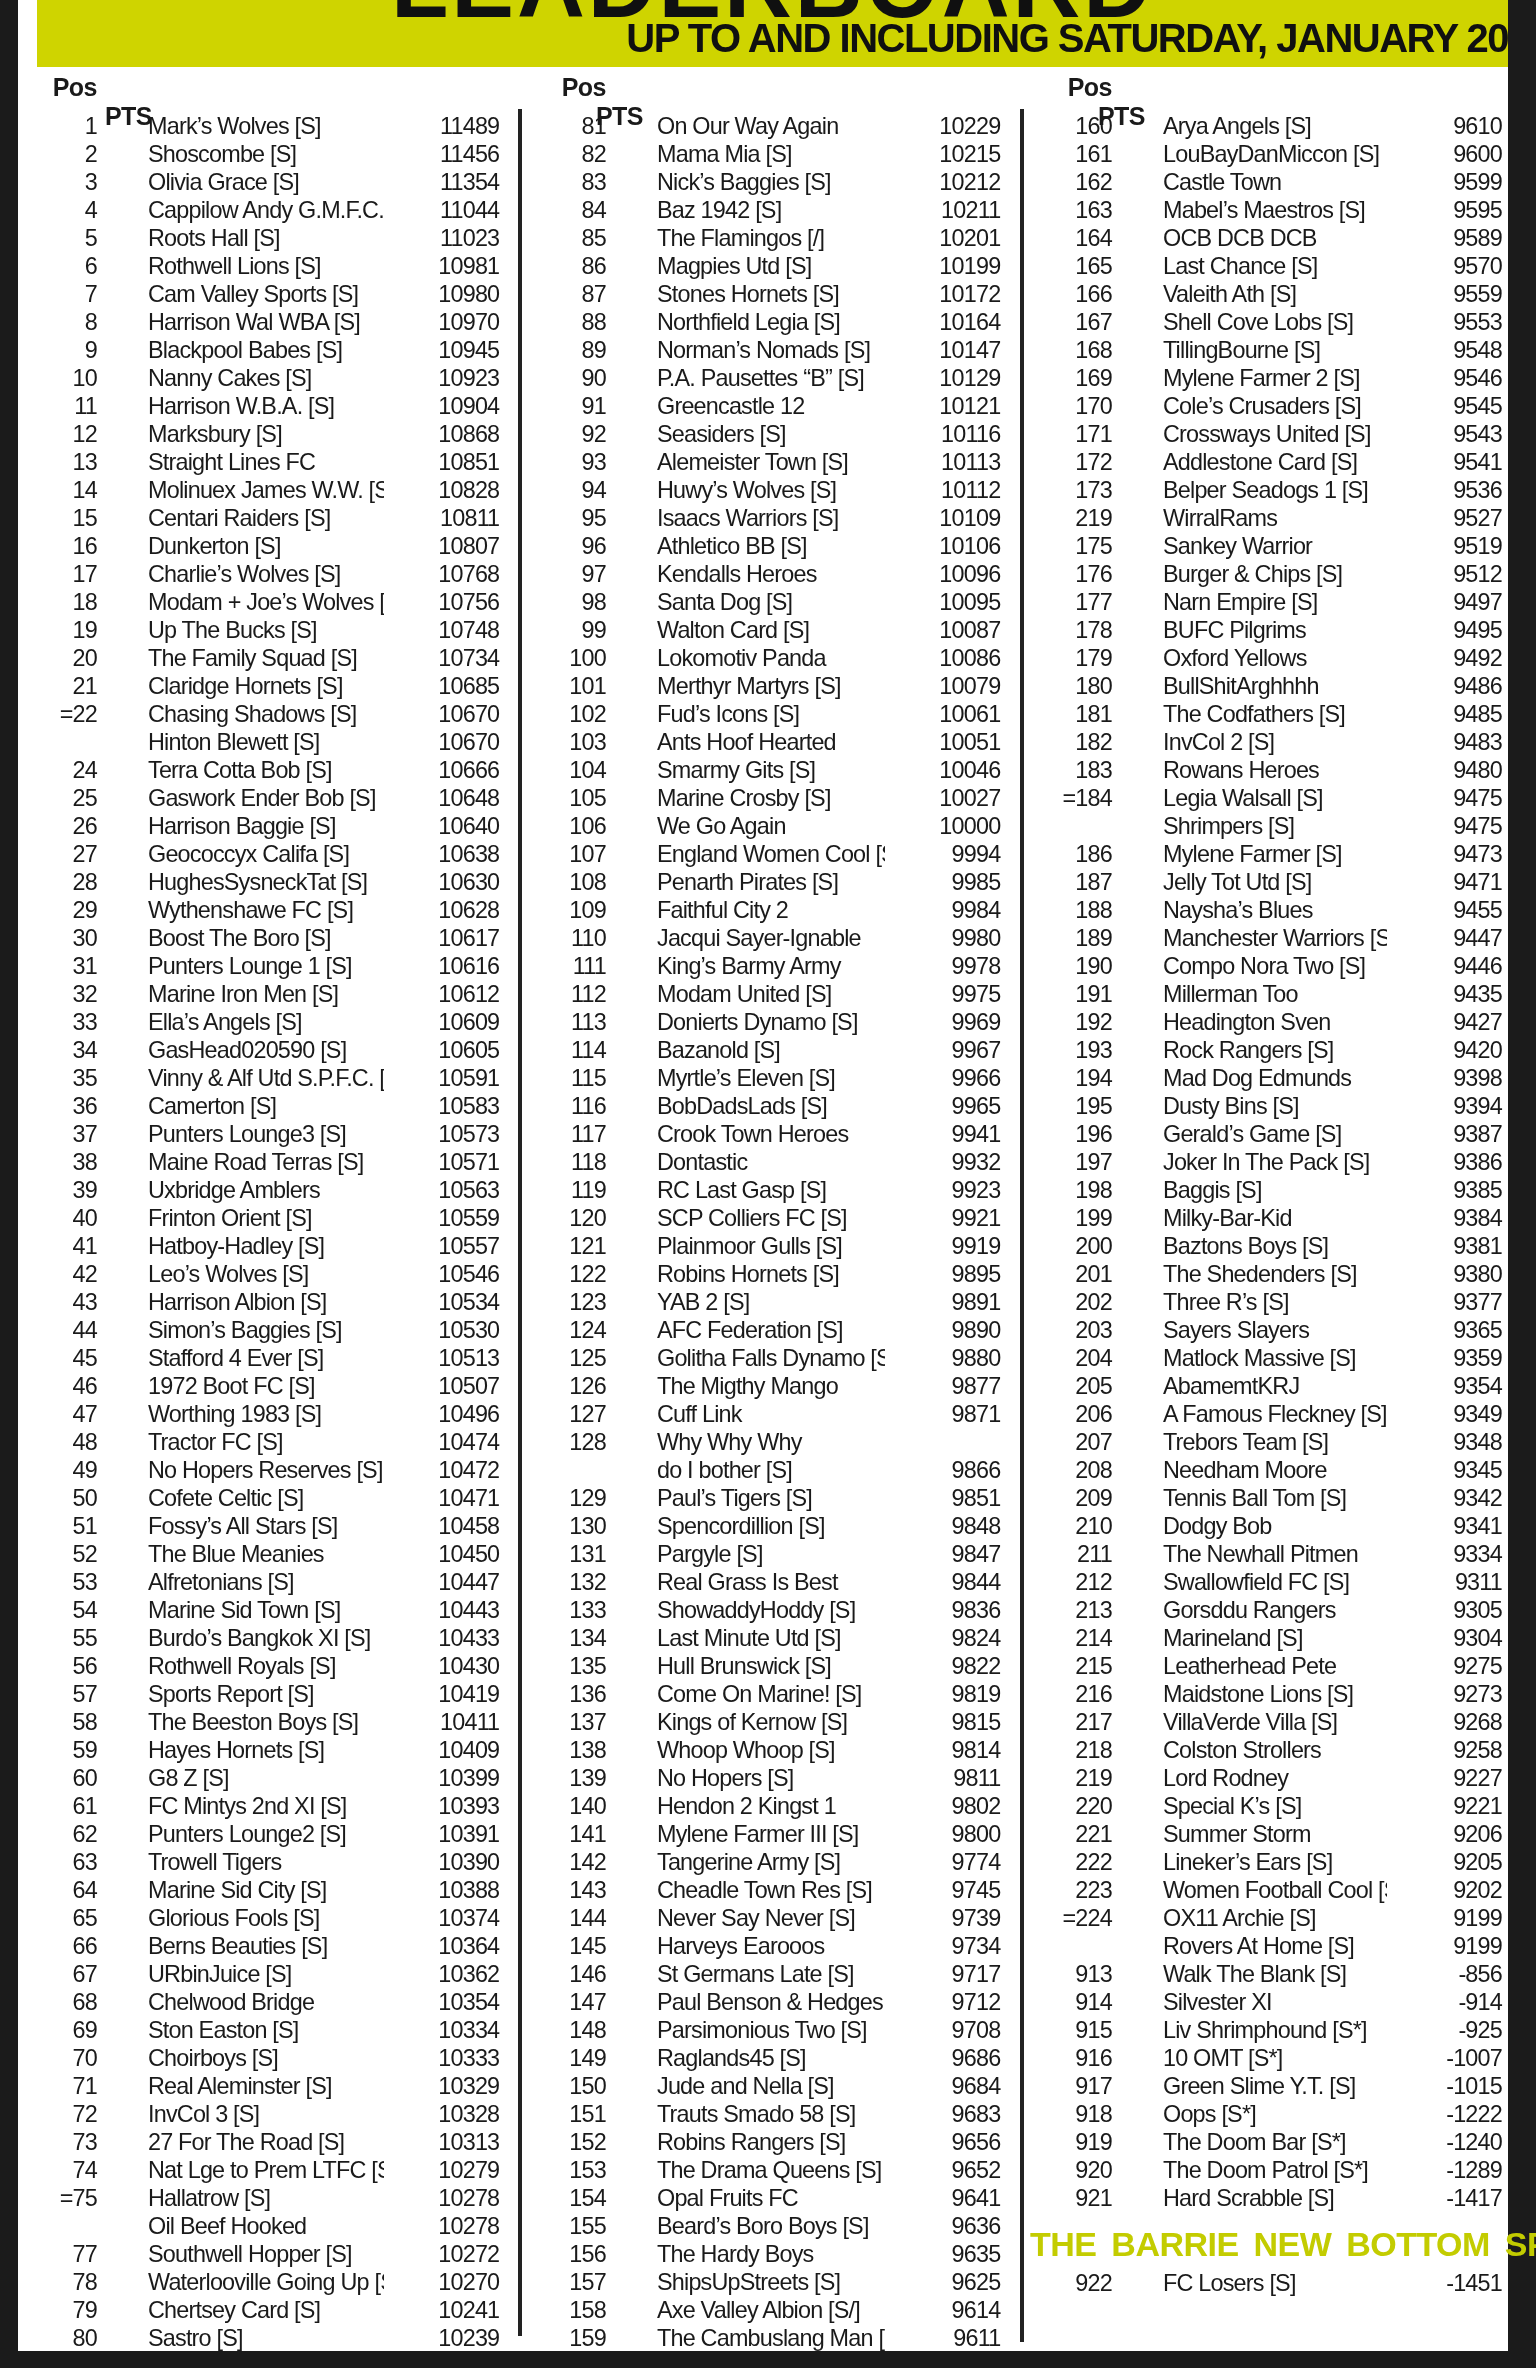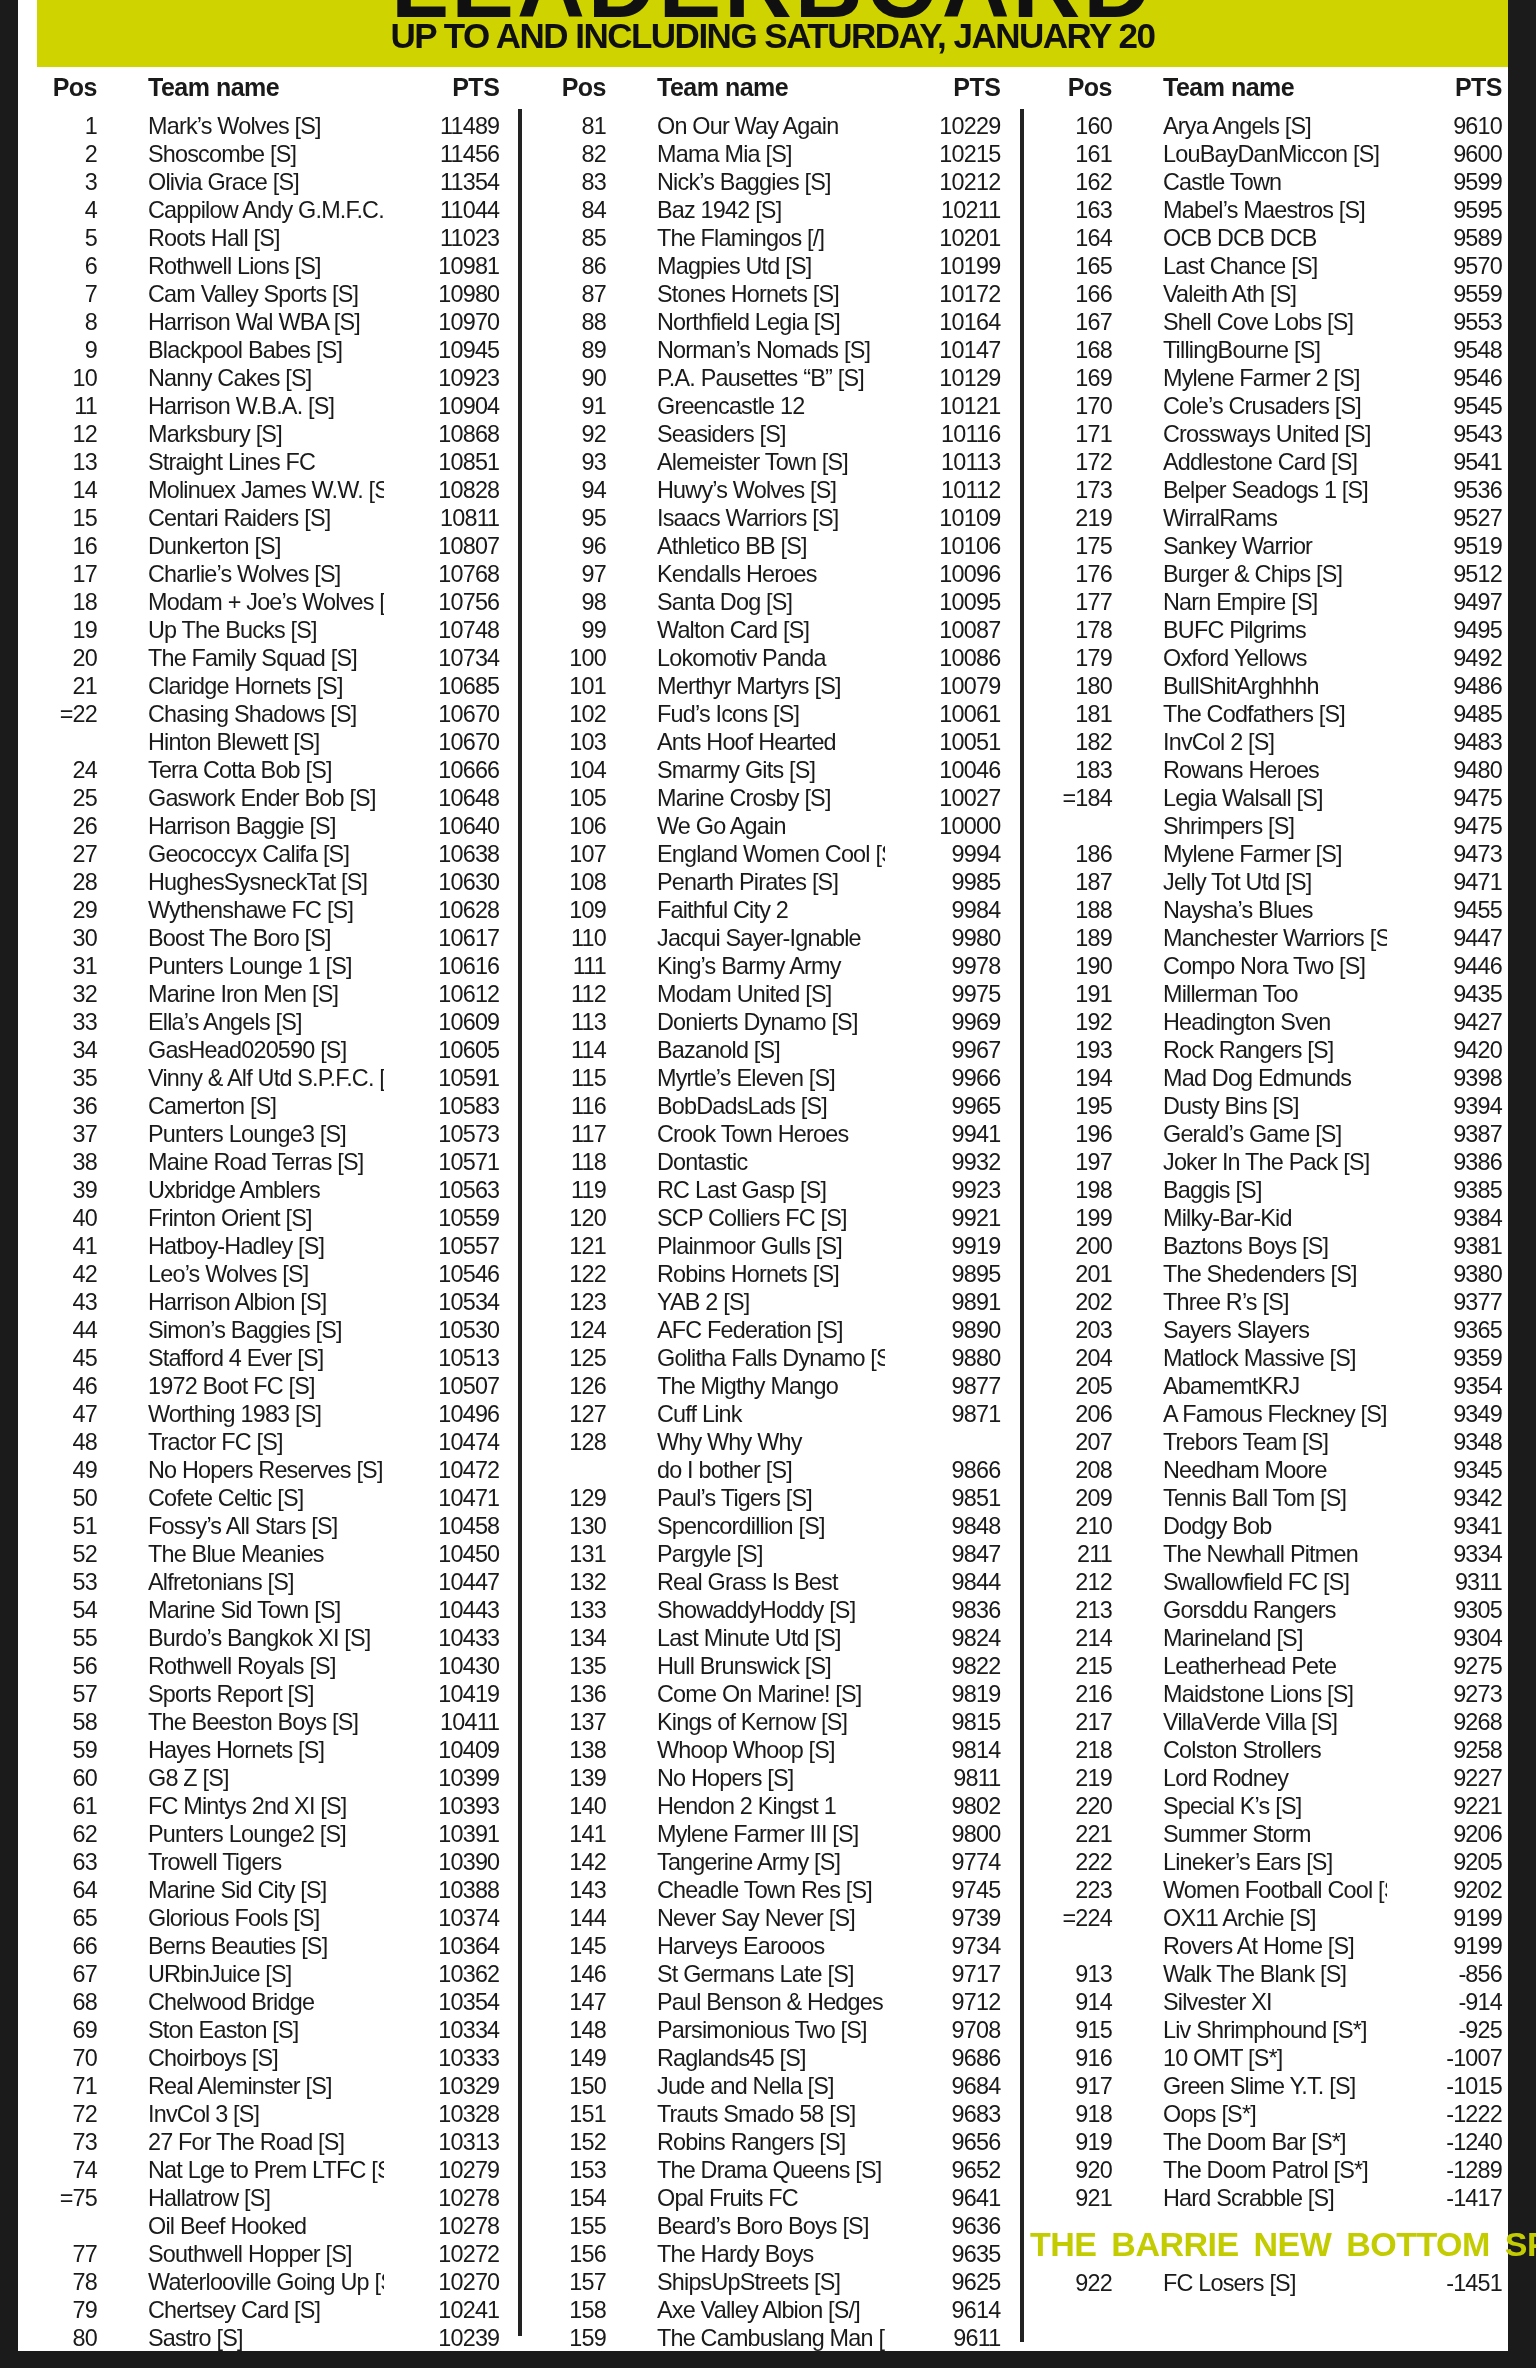--- a/index.html
+++ b/index.html
@@ -5,30 +5,30 @@
   html,body{margin:0;padding:0;background:#3a3a3a;}
   .page{position:relative;width:1536px;height:2369px;background:#ffffff;overflow:hidden;
         font-family:"Liberation Sans", sans-serif;color:#1a1a1a;}
   .edge{position:absolute;background:#1b1b1b;}
   .edge-left{left:0;top:0;width:17.6px;height:2369px;}
   .edge-right{right:0;top:0;width:28px;height:2369px;}
   .edge-bottom{left:0;bottom:0;width:1536px;height:18.5px;}
   .banner{position:absolute;left:37px;top:0;width:1471px;height:67px;overflow:hidden;}
   .banner .big{position:absolute;top:-62px;left:0;width:100%;text-align:center;
                font-size:94px;font-weight:800;letter-spacing:2.9px;color:#101010;line-height:1;white-space:nowrap;}
-  .banner .sub{position:absolute;top:15.6px;left:0;width:100%;text-align:center;
-               font-size:35px;font-weight:700;letter-spacing:-1.5px;color:#101010;}
+  .banner .sub{position:absolute;top:15.6px;left:0;width:100%;text-align:right;
+               font-size:40px;font-weight:700;letter-spacing:-1.5px;color:#101010;}
   .divider{position:absolute;top:109px;width:3.9px;height:2227px;background:#222;}
   .divider-1{left:518px;}
   .divider-2{left:1020px;height:2233px;}
   .col{position:absolute;top:73px;}
   .col-1{left:37px;width:476px;}
   .col-2{left:528px;width:488px;}
   .col-3{left:1030px;width:474px;}
-  .colhead{display:flex;height:39px;font-weight:700;font-size:25px;letter-spacing:-0.5px;align-items:flex-start;}
+  .colhead{display:flex;height:39px;font-weight:700;font-size:25px;letter-spacing:-0.5px;align-items:flex-start;flex-direction:column;}
   .row{display:flex;height:28px;line-height:28px;font-size:23.4px;letter-spacing:-0.8px;white-space:nowrap;}
   .pos{text-align:right;flex:0 0 auto;}
   .team{flex:1 1 auto;overflow:hidden;}
   .pts{text-align:right;flex:0 0 auto;width:115px;}
   .col-1 .pos{width:60px;}  .col-1 .team{padding-left:51px;}  .col-1 .pts{padding-right:13.7px;}
   .col-2 .pos{width:78px;}  .col-2 .team{padding-left:51px;}  .col-2 .pts{padding-right:15.6px;}
   .col-3 .pos{width:82px;}  .col-3 .team{padding-left:51px;}  .col-3 .pts{padding-right:2px;}
   .section-heading{font-weight:800;font-size:34px;letter-spacing:-0.5px;word-spacing:5.9px;
                    line-height:49px;height:49px;white-space:nowrap;}
   .yellow-text{color:#c3cc00;}

